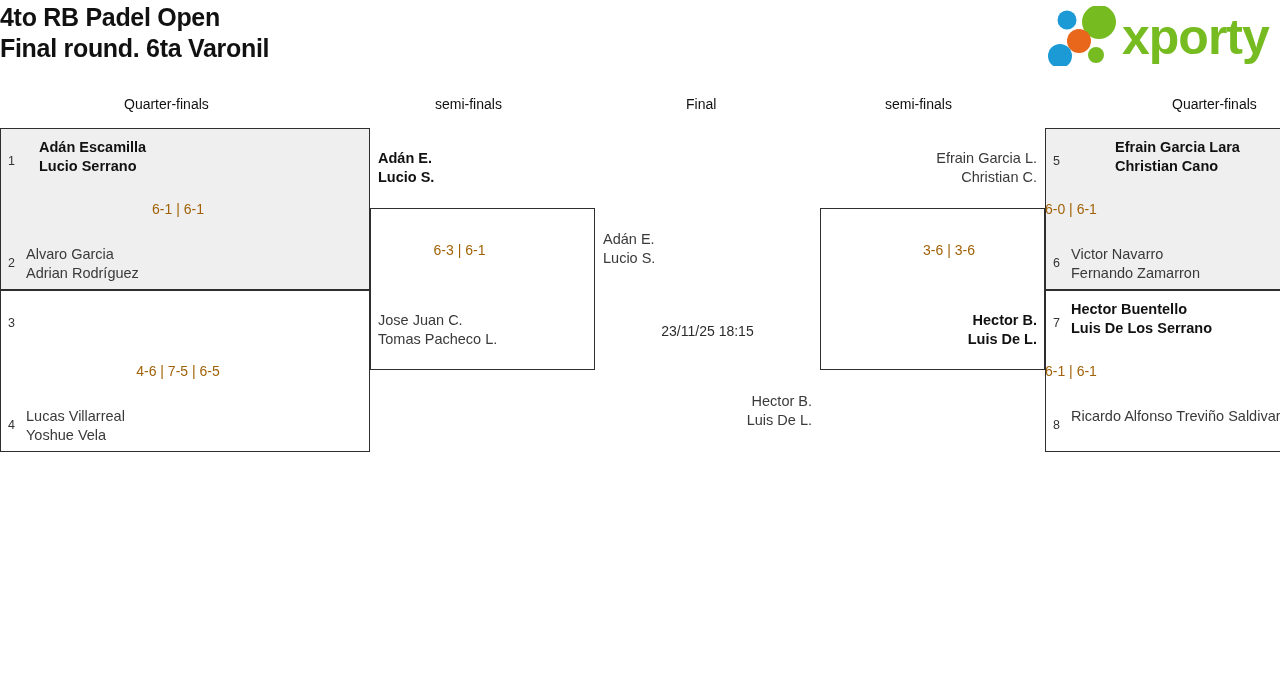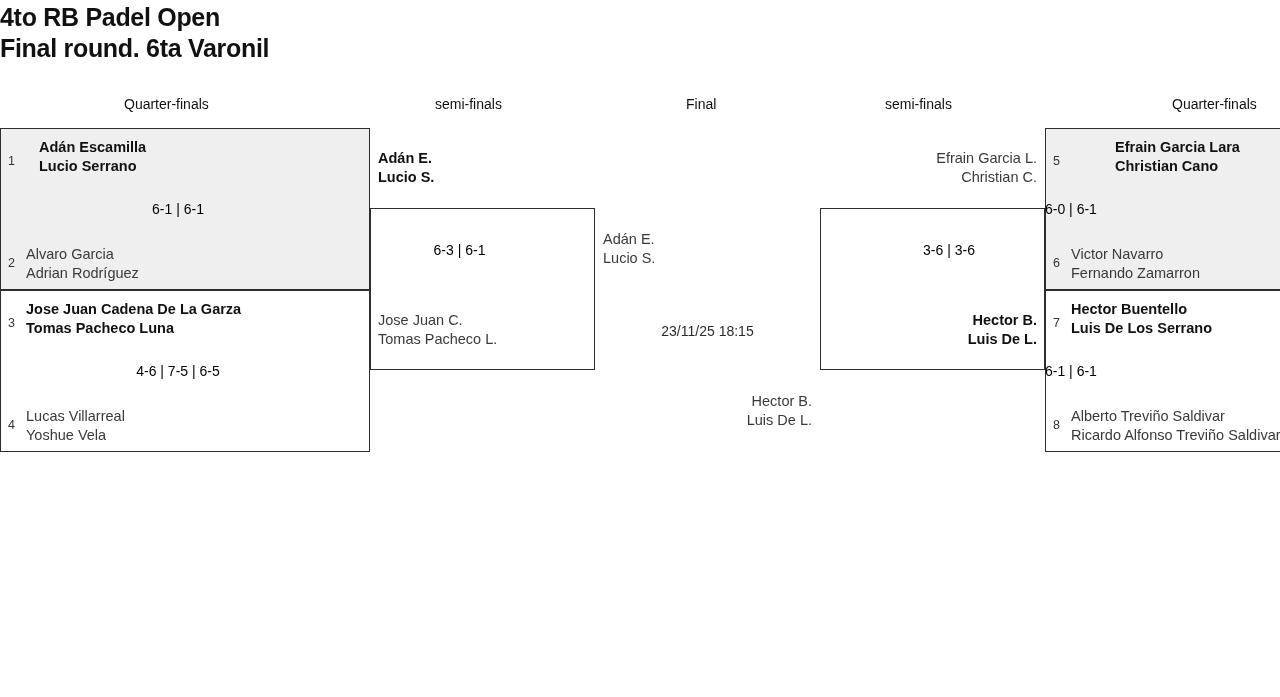--- a/index.html
+++ b/index.html
@@ -40,38 +40,48 @@
   .team.win .ln { font-weight: 700; color: #111111; }
   .team.lose .ln { font-weight: 400; color: #3a3a3a; }
   .team.right { text-align: right; }
 
   .seed {
     position: absolute; font-size: 12.5px; color: #333333;
     font-weight: 400; line-height: 14px;
   }
 
   .score {
-    position: absolute; font-size: 14px; color: #000000;
+    position: absolute; font-size: 14px; color: #a16207;
     white-space: nowrap; line-height: 17px;
   }
   .score.right { }
 
   .schedule {
     position: absolute; font-size: 14px; color: #2b2b2b;
     white-space: nowrap; line-height: 17px;
   }
 </style>
 </head>
 <body>
 
 <div class="page">
 
   <div class="title">4to RB Padel Open
 Final round. 6ta Varonil</div>
 
+  <div class="logo">
+    <svg width="228" height="60" viewBox="0 0 228 60">
+      <circle cx="19" cy="14" r="9.5" fill="#1b9ad6"></circle>
+      <circle cx="51" cy="16" r="17" fill="#76bc21"></circle>
+      <circle cx="31" cy="35" r="12" fill="#e8671a"></circle>
+      <circle cx="12" cy="50" r="12" fill="#1b9ad6"></circle>
+      <circle cx="48" cy="49" r="8" fill="#76bc21"></circle>
+      <text x="74" y="48" font-family="'Liberation Sans', sans-serif" font-size="50" font-weight="700" fill="#76bc21" letter-spacing="-1">xporty</text>
+    </svg>
+  </div>
 
   <div class="round-head" style="left:124px;">Quarter-finals</div>
   <div class="round-head" style="left:435px;">semi-finals</div>
   <div class="round-head" style="left:686px;">Final</div>
   <div class="round-head" style="left:885px;">semi-finals</div>
   <div class="round-head" style="left:1172px;">Quarter-finals</div>
 
   <div class="mbox gray" style="left:0px; top:128px; width:370px; height:162px;"></div>
   <div class="mbox white" style="left:0px; top:290px; width:370px; height:162px;"></div>
 
@@ -81,24 +91,20 @@
     <span class="ln">Lucio Serrano</span>
   </div>
   <div class="score" style="left:0px; top:201px; width:356px; text-align:center;">6-1 | 6-1</div>
   <div class="seed" style="left:8px; top:256px;">2</div>
   <div class="team lose" style="left:26px; top:245px;">
     <span class="ln">Alvaro Garcia</span>
     <span class="ln">Adrian Rodríguez</span>
   </div>
 
   <div class="seed" style="left:8px; top:316px;">3</div>
-  <div class="team win" style="left:26px; top:300px;">
-    <span class="ln">Jose Juan Cadena De La Garza</span>
-    <span class="ln">Tomas Pacheco Luna</span>
-  </div>
   <div class="score" style="left:0px; top:363px; width:356px; text-align:center;">4-6 | 7-5 | 6-5</div>
   <div class="seed" style="left:8px; top:418px;">4</div>
   <div class="team lose" style="left:26px; top:407px;">
     <span class="ln">Lucas Villarreal</span>
     <span class="ln">Yoshue Vela</span>
   </div>
 
   <div class="mbox white" style="left:370px; top:208px; width:225px; height:162px;"></div>
 
   <div class="team win" style="left:378px; top:149px;">
@@ -149,17 +155,16 @@
   </div>
 
   <div class="seed" style="left:1053px; top:316px;">7</div>
   <div class="team win" style="left:1071px; top:300px;">
     <span class="ln">Hector Buentello</span>
     <span class="ln">Luis De Los Serrano</span>
   </div>
   <div class="score right" style="left:1045px; top:363px; width:222px;">6-1 | 6-1</div>
   <div class="seed" style="left:1053px; top:418px;">8</div>
   <div class="team lose" style="left:1071px; top:407px;">
-    <span class="ln">Alberto Treviño Saldivar</span>
     <span class="ln">Ricardo Alfonso Treviño Saldivar</span>
   </div>
 
 </div>
 
 </body></html>

